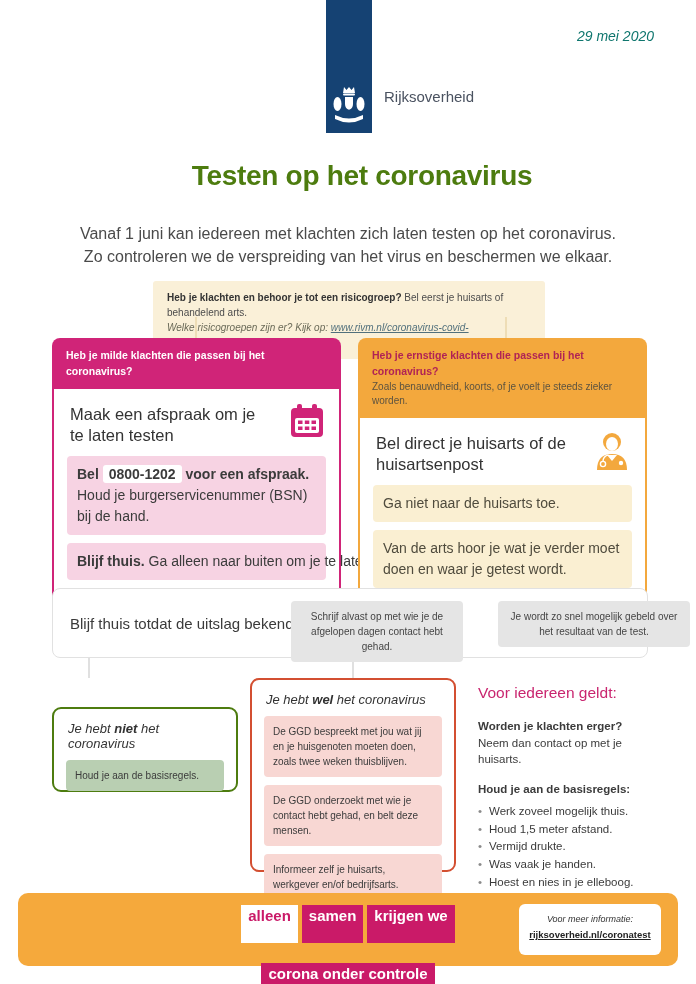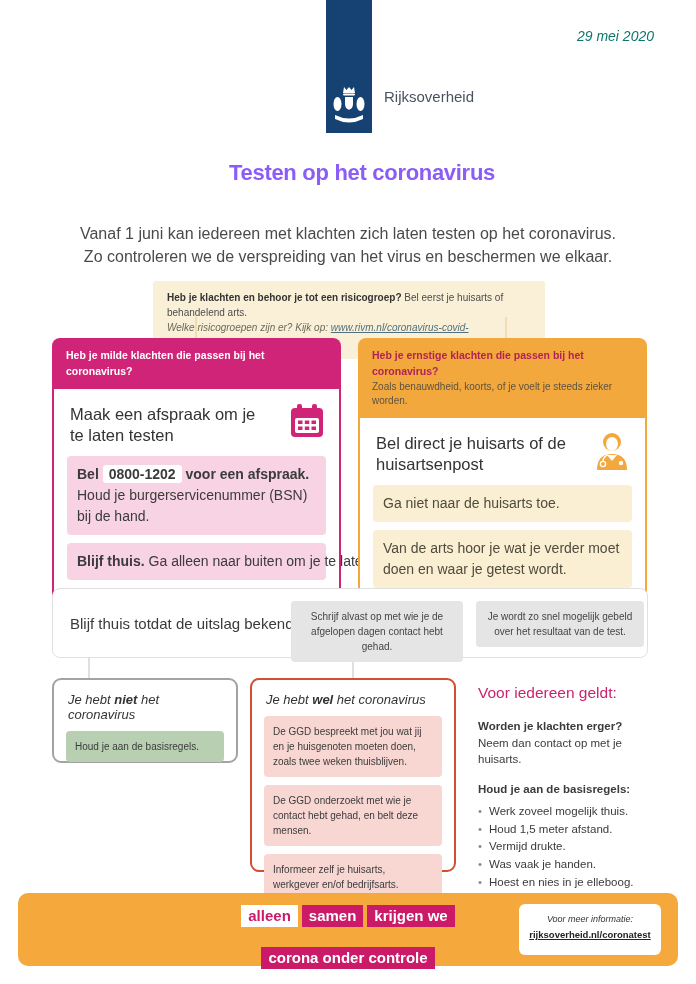--- a/index.html
+++ b/index.html
@@ -4,21 +4,21 @@
 <style>
   * { margin:0; padding:0; box-sizing:border-box; }
   body { background:#fff; font-family:"Liberation Sans", sans-serif; }
   #page { position:relative; width:696px; height:984px; background:#ffffff; overflow:hidden; }
 
   
   .ribbon { position:absolute; left:326px; top:0; width:46px; height:133px; background:#154273; }
   .ribbon svg { position:absolute; left:50%; transform:translateX(-50%); bottom:6px; }
   .logo-text { position:absolute; left:384px; top:88px; font-size:15px; color:#4a5260; }
   .date { position:absolute; right:42px; top:28px; font-size:14px; font-style:italic; color:#0f766e; }
-  .title { position:absolute; top:160px; left:0; width:100%; text-align:center; font-size:22px; font-weight:bold; color:#8b5cf6; letter-spacing:-0.3px;padding-left:28px; }
+  .title { position:absolute; top:160px; left:0; width:100%; text-align:center; font-size:28px; font-weight:bold; color:#4d7c0f; letter-spacing:-0.3px;padding-left:28px; }
   .intro { position:absolute; top:222px; left:0; width:100%; text-align:center; font-size:16px; color:#4a4a4a; line-height:1.45; }
 
   
   .risk-banner { position:absolute; left:153px; top:281px; width:392px; background:#faf0d8; border-radius:3px; padding:9px 14px; font-size:10px; color:#4c4c4c; line-height:1.5; }
   .risk-banner .b { font-weight:bold; color:#333; }
   .risk-banner .it { font-style:italic; color:#6a6a58; }
   .risk-banner a { color:#51707c; text-decoration:underline; font-style:italic; }
 
   
   .conn { position:absolute; width:2px; }
@@ -48,46 +48,46 @@
   .note.cream-n { background:#faefd2; color:#4f4b3d; }
   .nowrap { white-space:nowrap; }
   .chip { background:#fff; border-radius:3px; padding:1px 6px; font-weight:bold; }
   .footnote { font-style:italic; font-size:10px; color:#474747; margin:10px 15px; }
 
   
   .wait-box { position:absolute; left:52px; top:588px; width:596px; height:70px; border:1px solid #e1e1e1; border-radius:8px; background:#fff; }
   .wait-title { position:absolute; left:17px; top:26px; font-size:15px; color:#3a3a3a; }
   .gray-note { position:absolute; top:12px; background:#e5e5e5; border-radius:4px; padding:8px 10px; font-size:10px; color:#454545; line-height:1.5;text-align:center; }
   .gray-note.n1 { left:238px; width:172px; }
-  .gray-note.n2 { left:423px; width:168px; }
+  .gray-note.n2 { left:445px; width:192px; }
 
   
   .result-box { position:absolute; background:#fff; border-radius:9px; }
-  .neg { left:52px; top:678px; width:186px; height:85px; border:2px solid #a3a3a3; }
+  .neg { left:52px; top:707px; width:186px; height:85px; border:2px solid #4d7c0f; }
   .pos { left:250px; top:678px; width:206px; height:194px; border:2px solid #d34f31; }
   .result-title { font-style:italic; font-size:13px; color:#333; padding:12px 14px 9px; }
   .result-title .bld { font-weight:bold; }
   .rnote { margin:0 12px 8px; border-radius:4px; padding:8px 9px; font-size:10px; color:#3b3b3b; line-height:1.5; }
   .rnote.green { background:#b9cfb2; }
   .rnote.red { background:#f8d7d3; }
 
   
   .everyone { position:absolute; left:478px; top:684px; width:186px; }
   .everyone h3 { font-size:15.5px; font-weight:400; color:#c9256f; margin-bottom:16px; }
   .everyone .blk { margin-bottom:13px; font-size:11.5px; color:#3b3b3b; line-height:1.45; }
   .everyone .bold-line { font-weight:bold; }
   .everyone ul { margin-top:5px; }
   .everyone li { list-style:none; font-size:11.5px; color:#3b3b3b; line-height:1.55; padding-left:11px; position:relative; }
   .everyone li::before { content:"\2022"; position:absolute; left:0; color:#8a8a8a; }
 
   
   .footer { position:absolute; left:18px; top:893px; width:660px; height:73px; background:#f5a93c; border-radius:10px; }
   .slogan { position:absolute; left:0; top:12px; width:100%; text-align:center; line-height:1; }
   .slogan .row2 { margin-top:20px; }
-  .badge { display:inline-block; padding:3px 7px 4px; font-weight:bold; font-size:15px; margin:0 2px; }
+  .badge { display:inline-block; padding:3px 7px 20px; font-weight:bold; font-size:15px; margin:0 2px; }
   .badge.w { background:#fff; color:#ca1a68; }
   .badge.p { background:#ca1a68; color:#fff; }
   .info-box { position:absolute; right:17px; top:11px; width:142px; height:51px; background:#fff; border-radius:6px; text-align:center; padding-top:10px; }
   .info-box .lbl { font-style:italic; font-size:9px; color:#333; }
   .info-box a { display:inline-block; margin-top:3px; font-weight:bold; font-size:9.5px; color:#222; text-decoration:underline; }
 </style>
 </head>
 <body>
 
 <div id="page">

